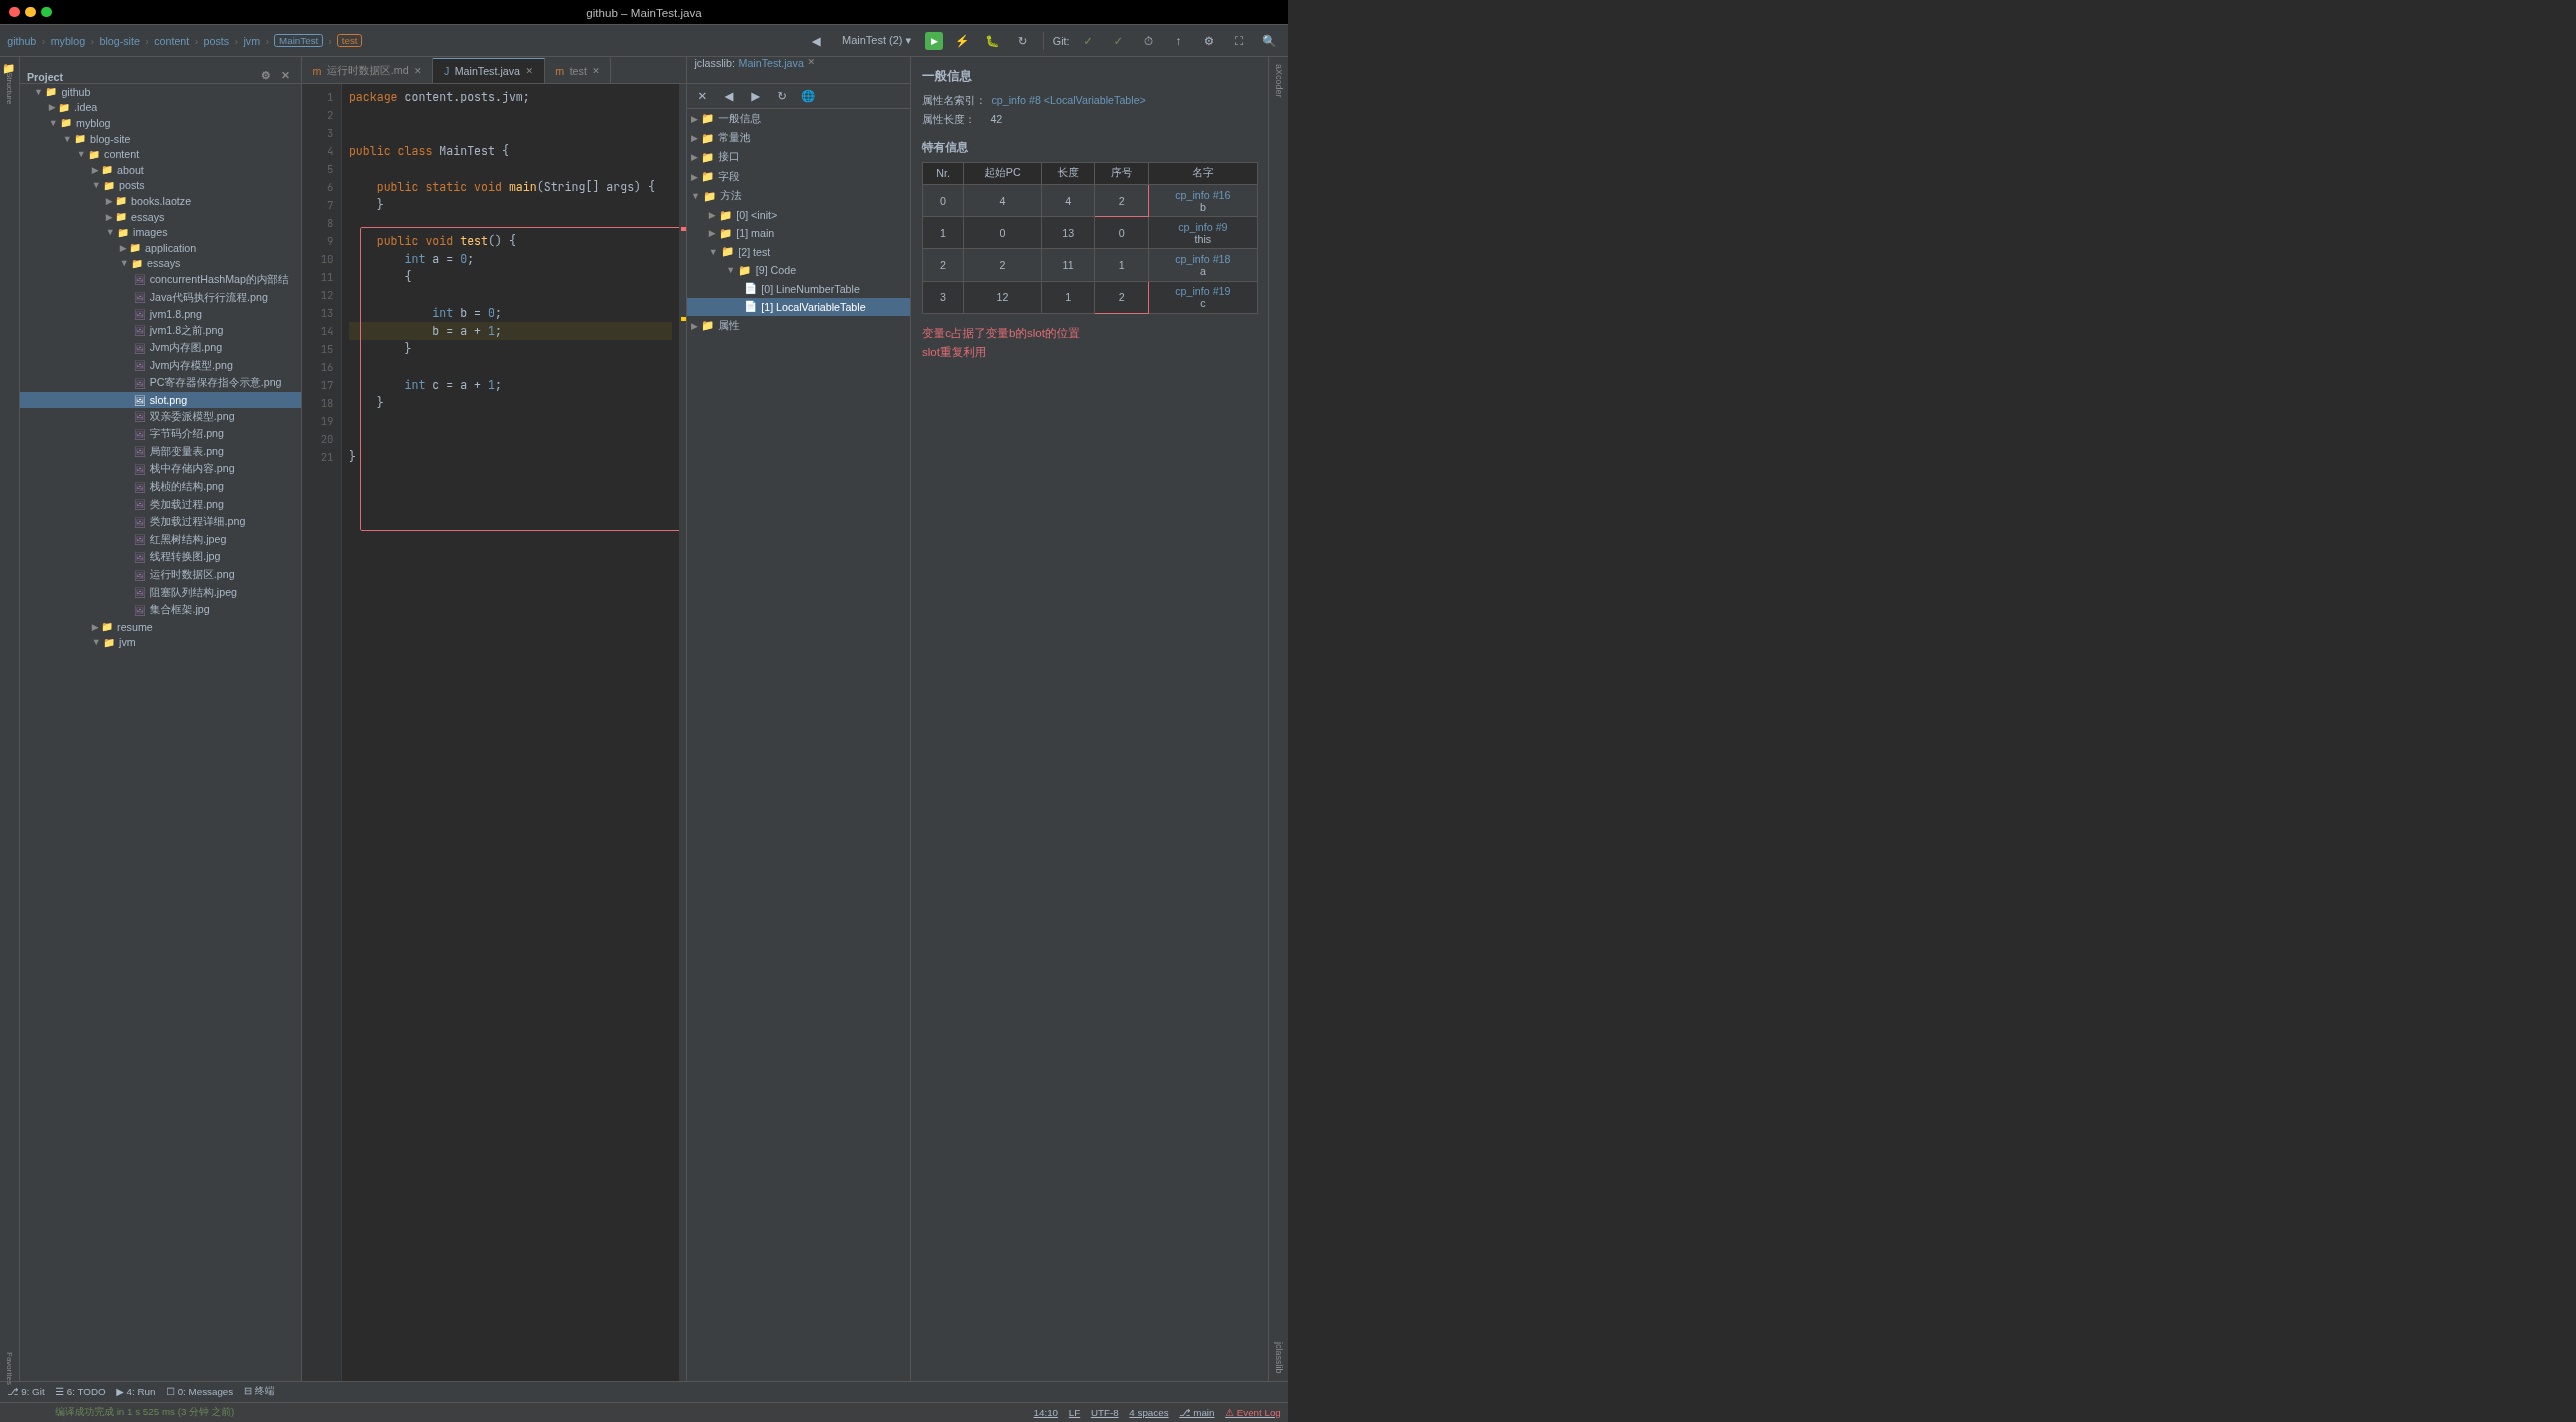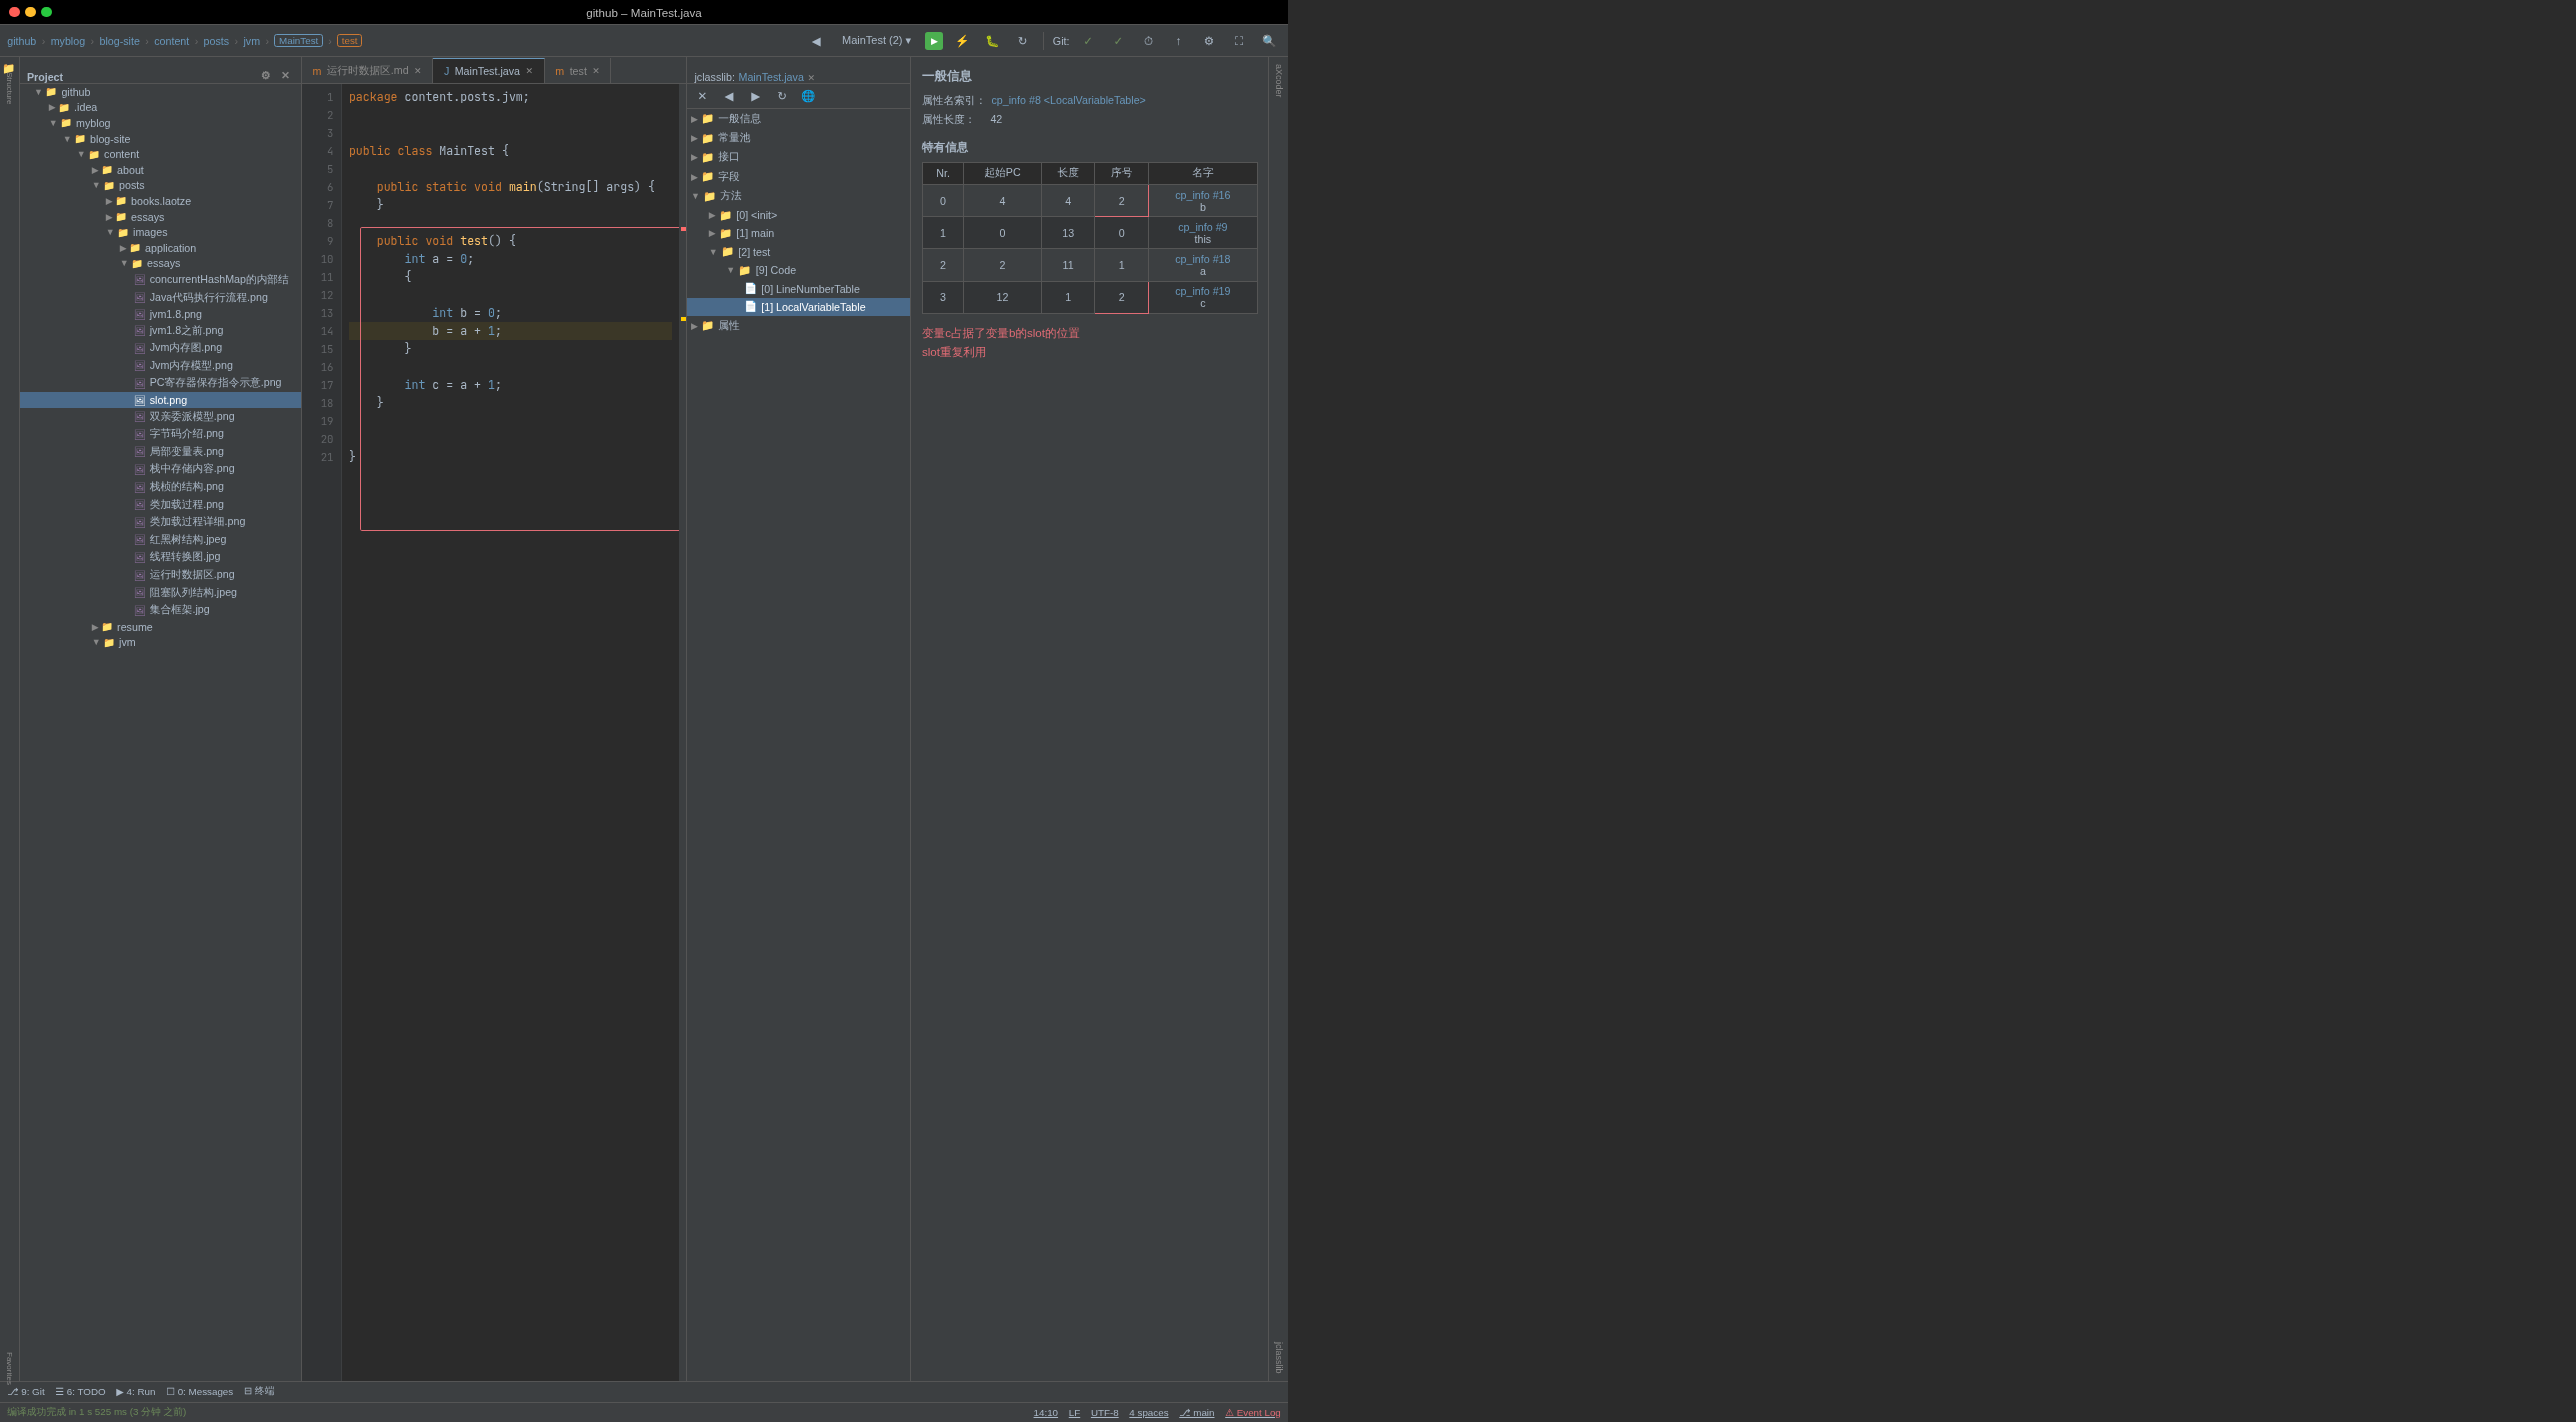--- a/index.html
+++ b/index.html
@@ -197,21 +197,21 @@
       background: #3c3f41;
       border-left: 0.9px solid #555;
       display: flex;
       flex-direction: column;
       flex-shrink: 0;
     }
     .jclasslib-header {
       height: 27px;
       background: #3c3f41;
       display: flex;
-      align-items: flex-end;
+      align-items: flex-start;
       padding: 0 7.2px;
       border-bottom: 0.9px solid #555;
       font-size: 10.7px;
       gap: 3.6px;
     }
     .jclasslib-toolbar {
       height: 25px;
       display: flex;
       align-items: center;
       padding: 0 3.6px;
@@ -337,21 +337,21 @@
       font-size: 9.8px;
       color: #a9b7c6;
       gap: 7.2px;
     }
     .status-bar-right {
       margin-left: auto;
       display: flex;
       gap: 10.7px;
       text-decoration: underline;
     }
-    .status-green { color: #6a8759; }
+    .status-green { color: #6a8759; margin-left: 48px; }
 
     
     .left-gutter {
       width: 19.7px;
       background: #3c3f41;
       border-right: 0.9px solid #555;
       display: flex;
       flex-direction: column;
       align-items: center;
       padding: 3.6px 0;

